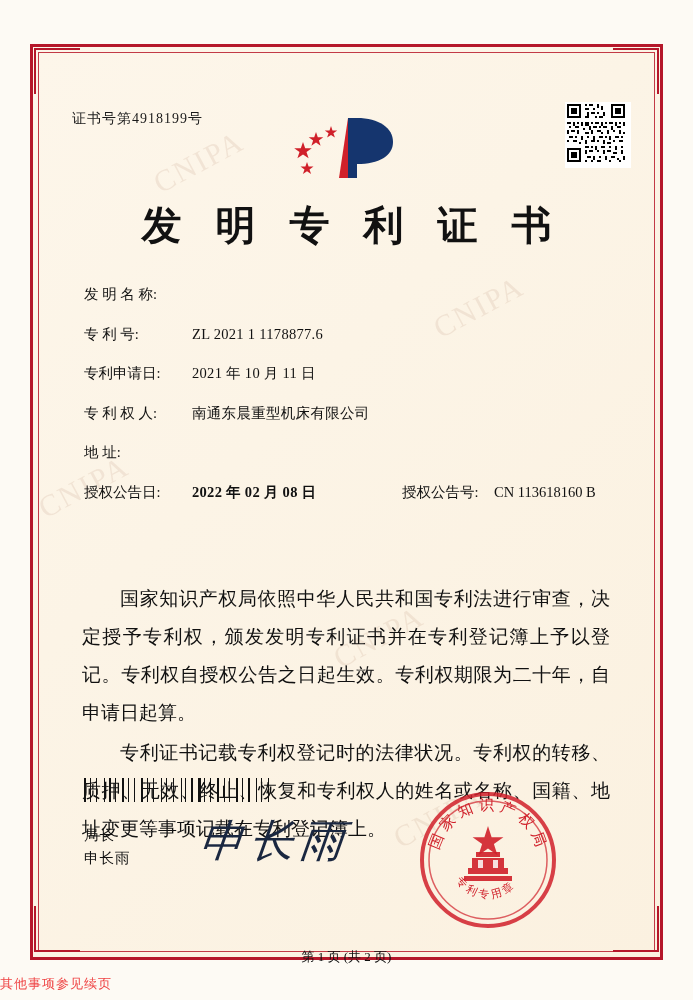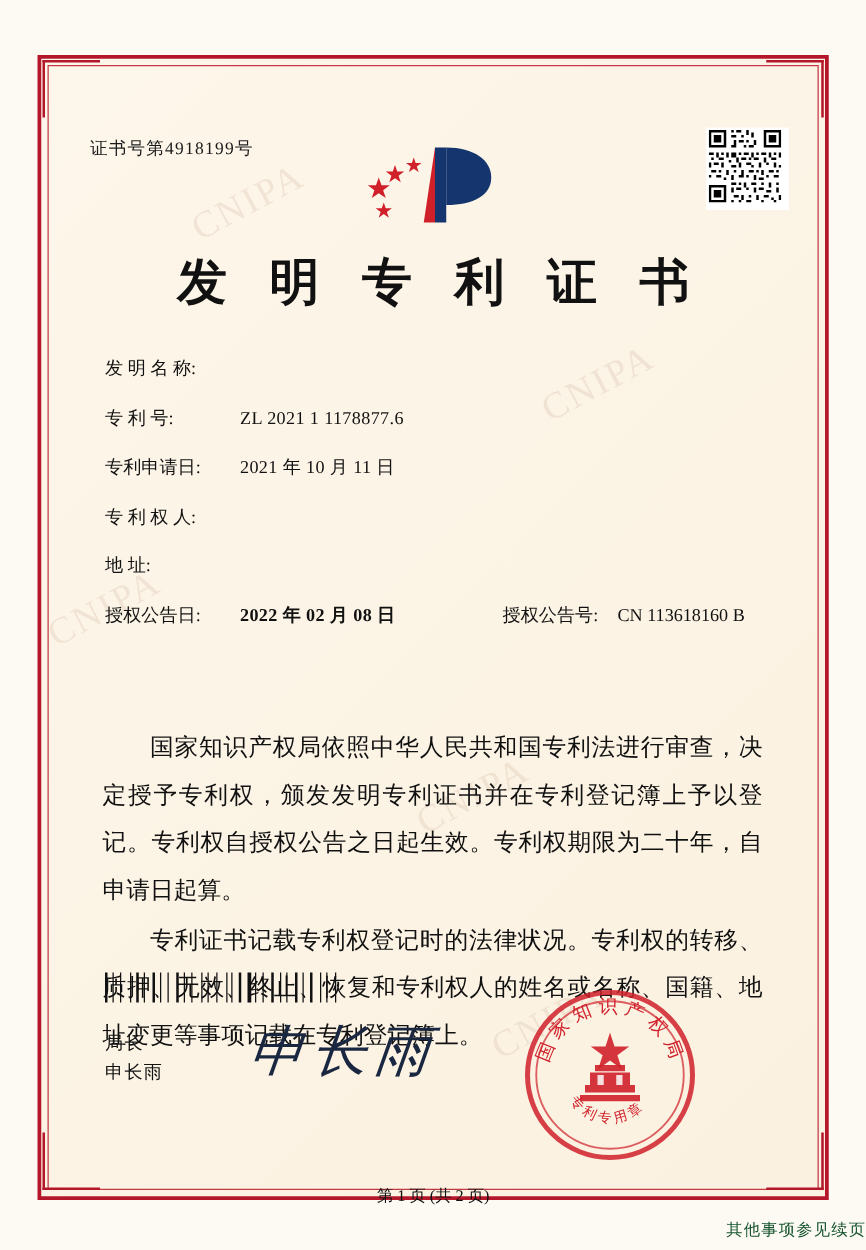--- a/index.html
+++ b/index.html
@@ -217,23 +217,23 @@
     top: 948px;
     text-align: center;
     font-size: 13px;
     color: #111;
   }
   .footer-note {
     position: absolute;
     left: 0;
     right: 0;
     top: 975px;
-    text-align: right;
+    text-align: left;
     font-size: 13px;
-    color: #14532d;
+    color: #ef4444;
     letter-spacing: 1px;
   }
 </style>
 </head>
 <body>
 
 <div class="page">
 
   <div class="frame-outer"></div>
   <div class="frame-inner"></div>
@@ -384,20 +384,21 @@
     <div class="field-row">
       <div class="field-label">专 利 号:</div>
       <div class="field-value">ZL 2021 1 1178877.6</div>
     </div>
     <div class="field-row">
       <div class="field-label">专利申请日:</div>
       <div class="field-value">2021 年 10 月 11 日</div>
     </div>
     <div class="field-row">
       <div class="field-label">专 利 权 人:</div>
+      <div class="field-value">南通东晨重型机床有限公司</div>
     </div>
     <div class="field-row">
       <div class="field-label">地        址:</div>
     </div>
     <div class="field-row dual">
       <div class="field-label">授权公告日:</div>
       <div class="field-value">2022 年 02 月 08 日</div>
       <div class="field-label2">授权公告号:</div>
       <div class="field-value2">CN 113618160 B</div>
     </div>

